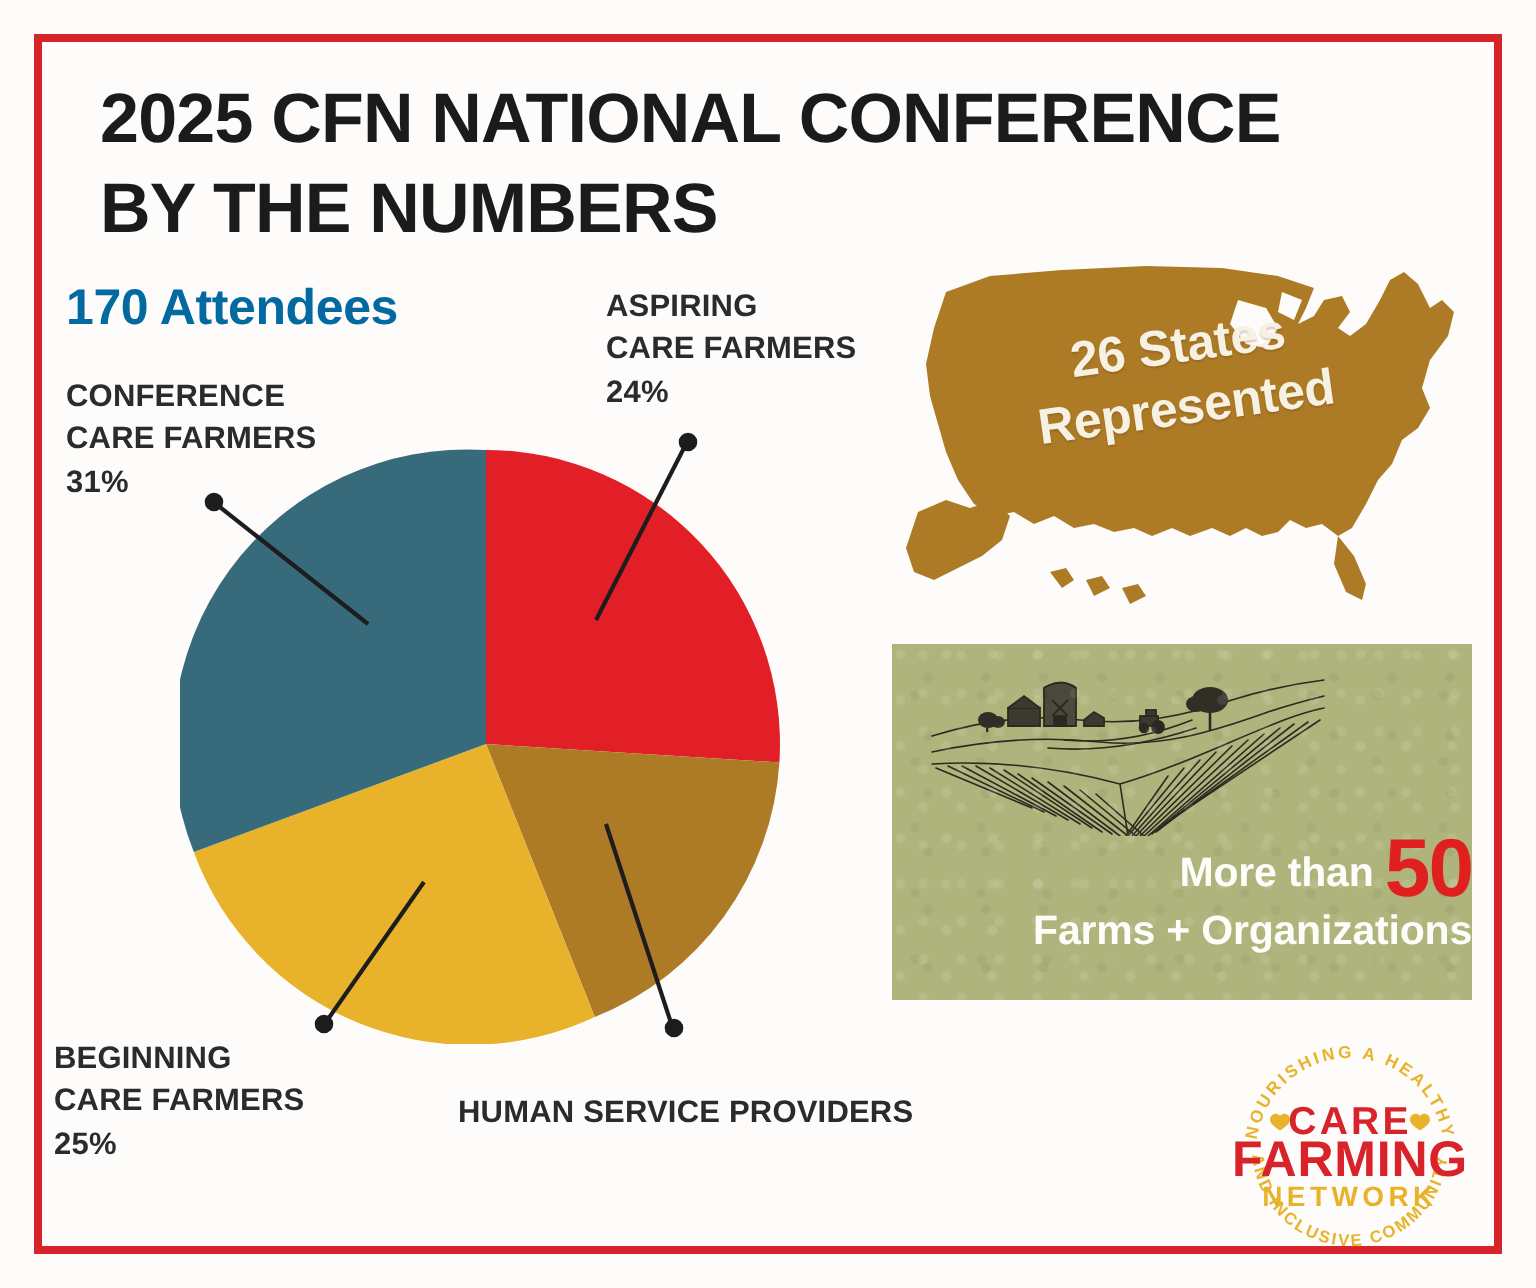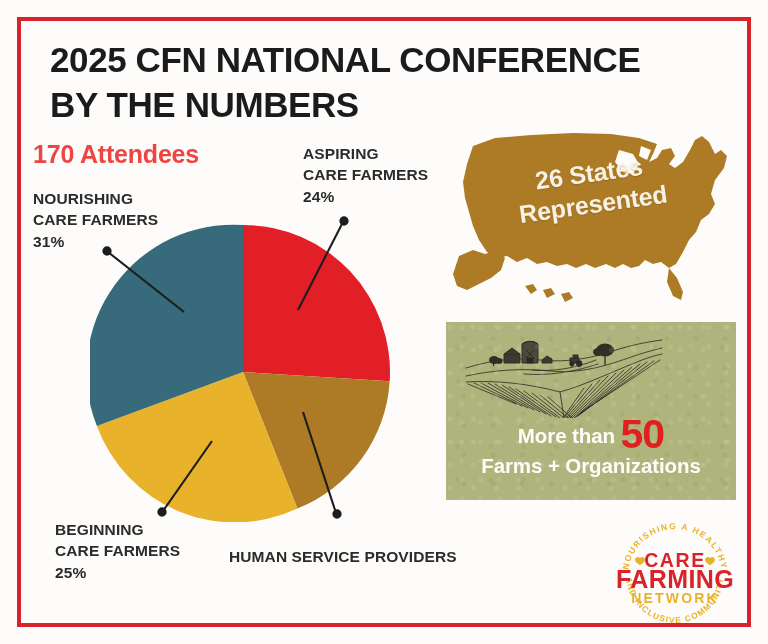--- a/index.html
+++ b/index.html
@@ -45,21 +45,21 @@
   }
   #title .ln { display: block; }
 
   
   #attendees {
     position: absolute;
     left: 33px;
     top: 140px;
     font-size: 25px;
     font-weight: bold;
-    color: #ef4444;
+    color: #0369a1;
     letter-spacing: -0.2px;
   }
 
   
   #pie-wrap {
     position: absolute;
     left: 90px;
     top: 222px;
     width: 306px;
     height: 300px;
@@ -71,21 +71,21 @@
     position: absolute;
     font-size: 15.5px;
     font-weight: bold;
     line-height: 1.38;
     color: #2b2b2b;
     letter-spacing: 0.1px;
   }
   .pie-label .pct { display: block; }
   #label-established { left: 33px; top: 188px; width: 175px; }
   #label-aspiring    { left: 303px; top: 143px; width: 170px; }
-  #label-beginning   { left: 27px;  top: 519px; width: 180px; margin-left: 28px; }
+  #label-beginning   { left: 27px;  top: 519px; width: 180px; }
   #label-allies      { left: 229px; top: 525px; width: 290px; }
 
   
   #leaders {
     position: absolute;
     left: 0; top: 0;
     width: 768px; height: 644px;
     pointer-events: none;
   }
 
@@ -141,21 +141,21 @@
     left: 18px;
     top: 8px;
     width: 200px;
     height: 88px;
   }
   #farms-text {
     position: absolute;
     left: 0;
     top: 96px;
     width: 290px;
-    text-align: center;
+    text-align: right;
     color: #fdfdfa;
     font-size: 20.5px;
     font-weight: bold;
     line-height: 1.42;
     letter-spacing: -0.1px;
     z-index: 2;
   }
   #farms-text .ln { display: block; }
   #farms-text .big {
     color: #e0201f;
@@ -213,21 +213,21 @@
 
       <line x1="163" y1="511" x2="212" y2="441"></line>
       <circle cx="162" cy="512" r="3.6"></circle>
 
       <line x1="336" y1="513" x2="303" y2="412"></line>
       <circle cx="337" cy="514" r="3.6"></circle>
     </g>
   </svg>
 
   <div class="pie-label" id="label-established">
-    <span>NOURISHING</span><br>
+    <span>CONFERENCE</span><br>
     <span>CARE FARMERS</span>
     <span class="pct">31%</span>
   </div>
 
   <div class="pie-label" id="label-aspiring">
     <span>ASPIRING</span><br>
     <span>CARE FARMERS</span>
     <span class="pct">24%</span>
   </div>
 

